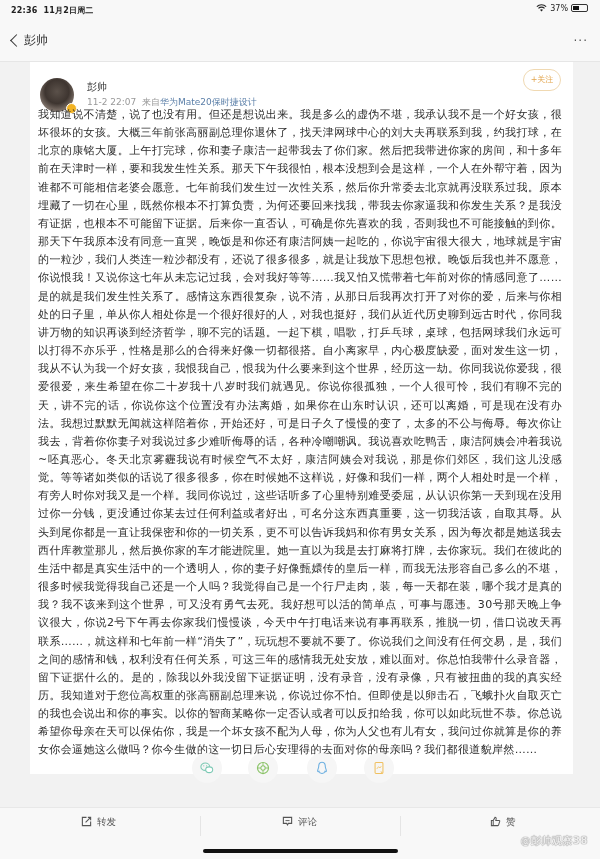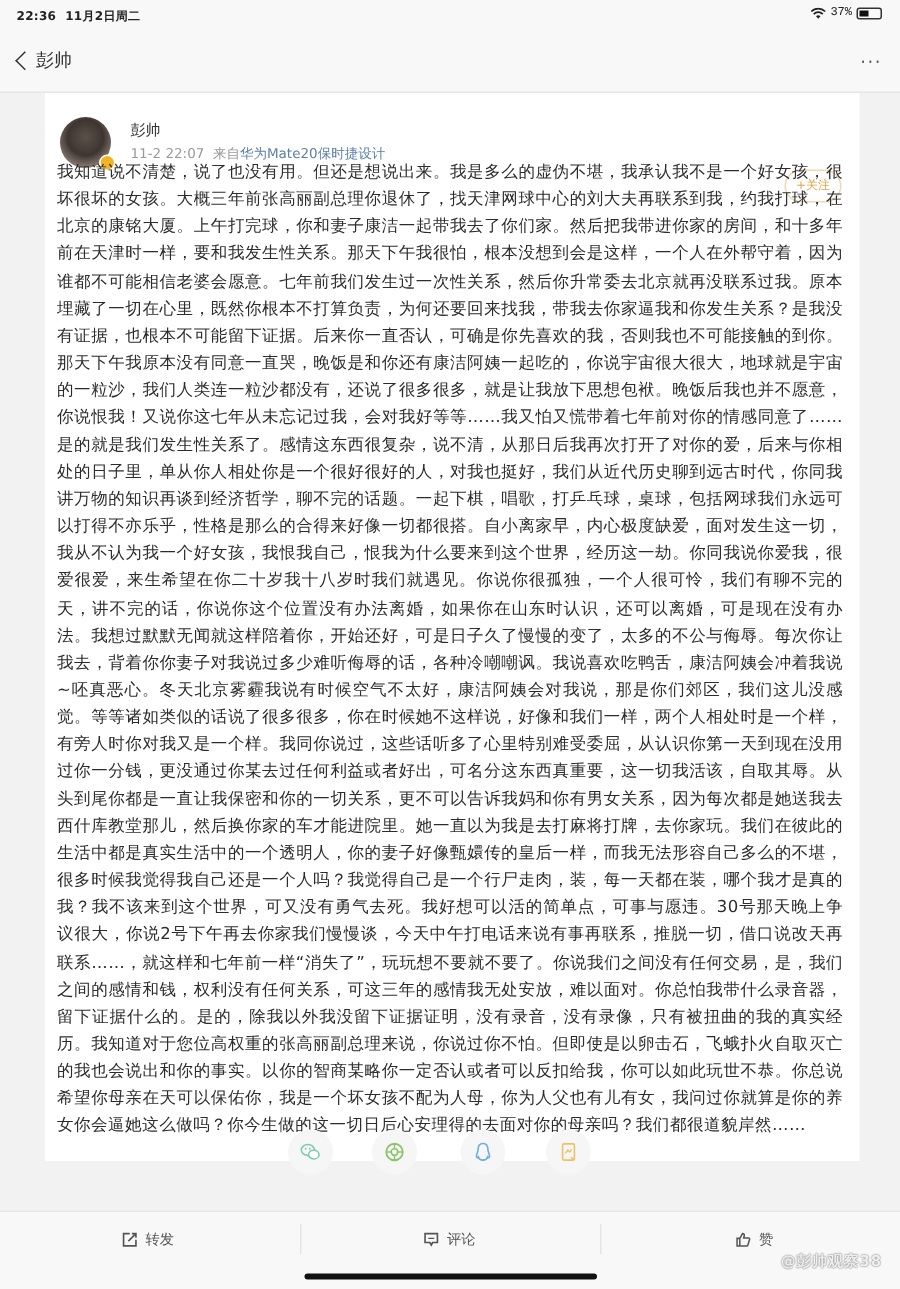--- a/index.html
+++ b/index.html
@@ -9,21 +9,21 @@
     background: #f2f2f2;
     color: #333;
     position: relative;
   }
   .status-bar {
     position: absolute; left: 0; top: 0; width: 600px; height: 22px;
     background: #f8f8f8;
     font-size: 8px; color: #222;
   }
   .status-bar .time { position: absolute; left: 11px; top: 5px; font-weight: bold; letter-spacing: 0.2px; }
-  .status-bar .right { position: absolute; right: 12px; top: 4px; display: flex; align-items: flex-end; gap: 3px; font-family: Liberation Mono, monospace; }
+  .status-bar .right { position: absolute; right: 12px; top: 4px; display: flex; align-items: flex-start; gap: 3px; }
   .battery { width: 17px; height: 8px; border: 1px solid #333; border-radius: 2px; position: relative; }
   .battery .fill { position: absolute; left: 1px; top: 1px; bottom: 1px; width: 37%; background: #111; }
   .wifi { width: 11px; height: 8px; }
 
   .nav-bar {
     position: absolute; left: 0; top: 22px; width: 600px; height: 40px;
     background: #f8f8f8;
     border-bottom: 1px solid #e6e6e6;
   }
   .nav-back { position: absolute; left: 8px; top: 10px; display: flex; align-items: center; gap: 2px; font-size: 12px; color: #333; }
@@ -43,21 +43,20 @@
     position: absolute; right: -3px; bottom: -2px; width: 11px; height: 11px; border-radius: 50%;
     background: #f2b324; border: 1.5px solid #fff;
   }
   .author-name { position: absolute; left: 57px; top: 18px; font-size: 10px; color: #333; }
   .meta { position: absolute; left: 57px; top: 34px; font-size: 9px; color: #999; text-align: right; }
   .meta .src { color: #5b7fa8; }
   .follow-btn {
     position: absolute; right: 12px; top: 7px; width: 38px; height: 22px; border-radius: 11px;
     border: 1px solid #f0d9b2; color: #e2a44b; font-size: 8px; text-align: center; line-height: 20px;
     background: #fff;
-    margin-top: 44px;
   }
 
   .post-body {
     position: absolute; left: 8px; top: 44px; width: 524px;
     font-size: 11px; line-height: 18.15px; color: #2c2c2c;
     text-align: justify; letter-spacing: 0.35px;
   }
 
   .share-row {
     position: absolute; left: 0; top: 691px; width: 543px; height: 30px;
@@ -66,21 +65,21 @@
     position: absolute; top: 0; width: 30px; height: 30px; border-radius: 50%;
     background: #f6f6f6; display: flex; align-items: center; justify-content: center;
   }
   .share-btn svg { width: 14px; height: 14px; }
 
   .action-bar {
     position: absolute; left: 0; top: 807px; width: 600px; height: 52px;
     background: #f8f8f8; border-top: 1px solid #e8e8e8;
   }
   .action {
-    position: absolute; top: 8px; height: 20px; display: flex; align-items: center; gap: 5px;
+    position: absolute; top: 8px; height: 20px; display: flex; align-items: flex-start; gap: 5px;
     font-size: 9.5px; color: #555;
   }
   .action svg { width: 11px; height: 11px; }
   .divider { position: absolute; top: 8px; width: 1px; height: 20px; background: #e5e5e5; }
   .home-indicator {
     position: absolute; left: 203px; top: 849px; width: 195px; height: 4px; border-radius: 2px; background: #111;
   }
   .watermark {
     position: absolute; right: 12px; top: 834px; font-size: 10px; color: rgba(255,255,255,0.85);
     text-shadow: 0 0 1px #888, 0 0 1px #888;

